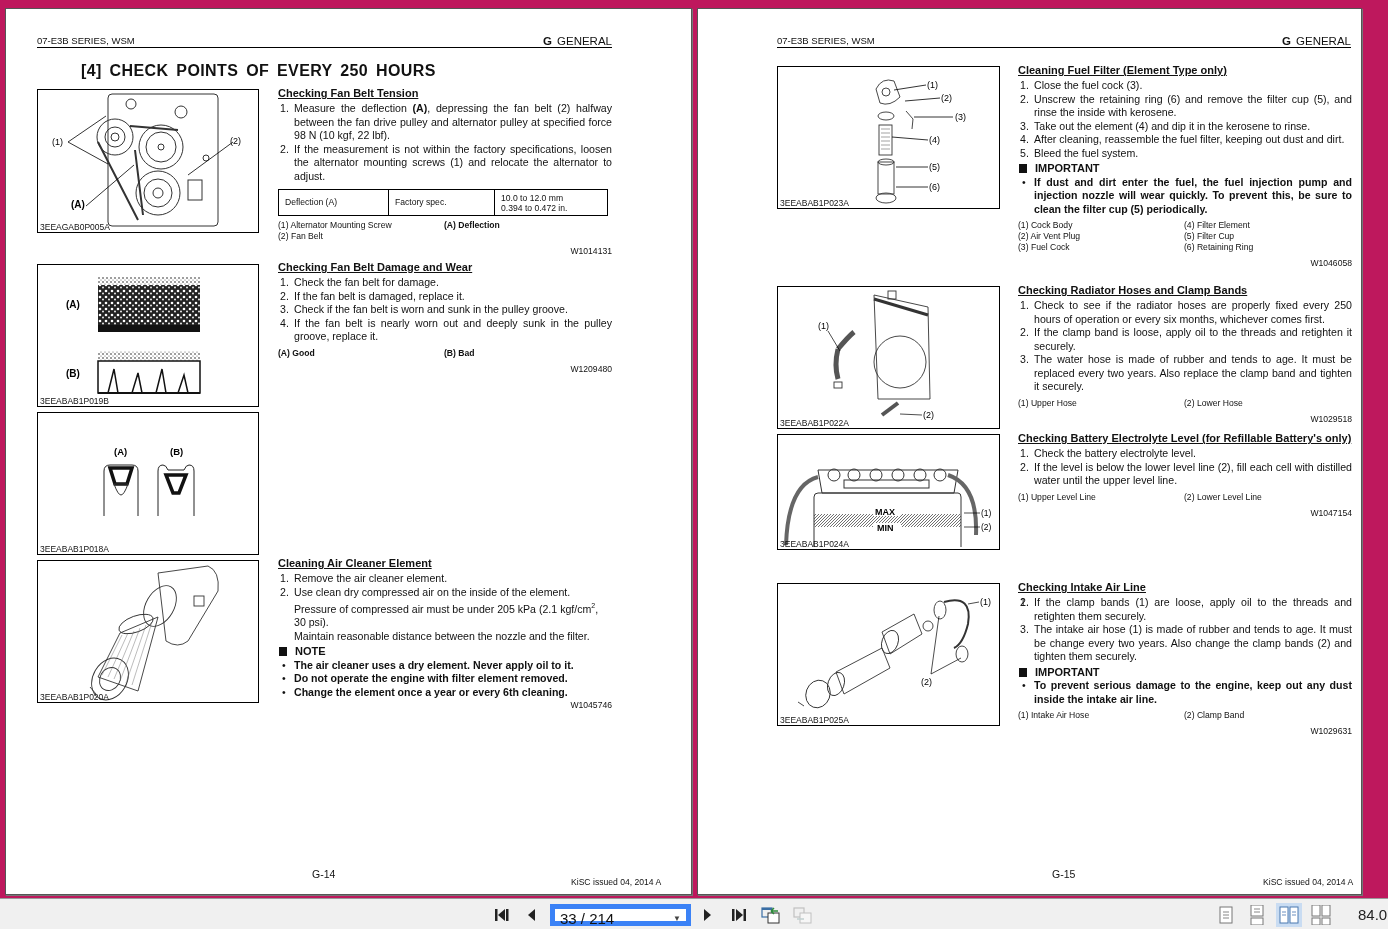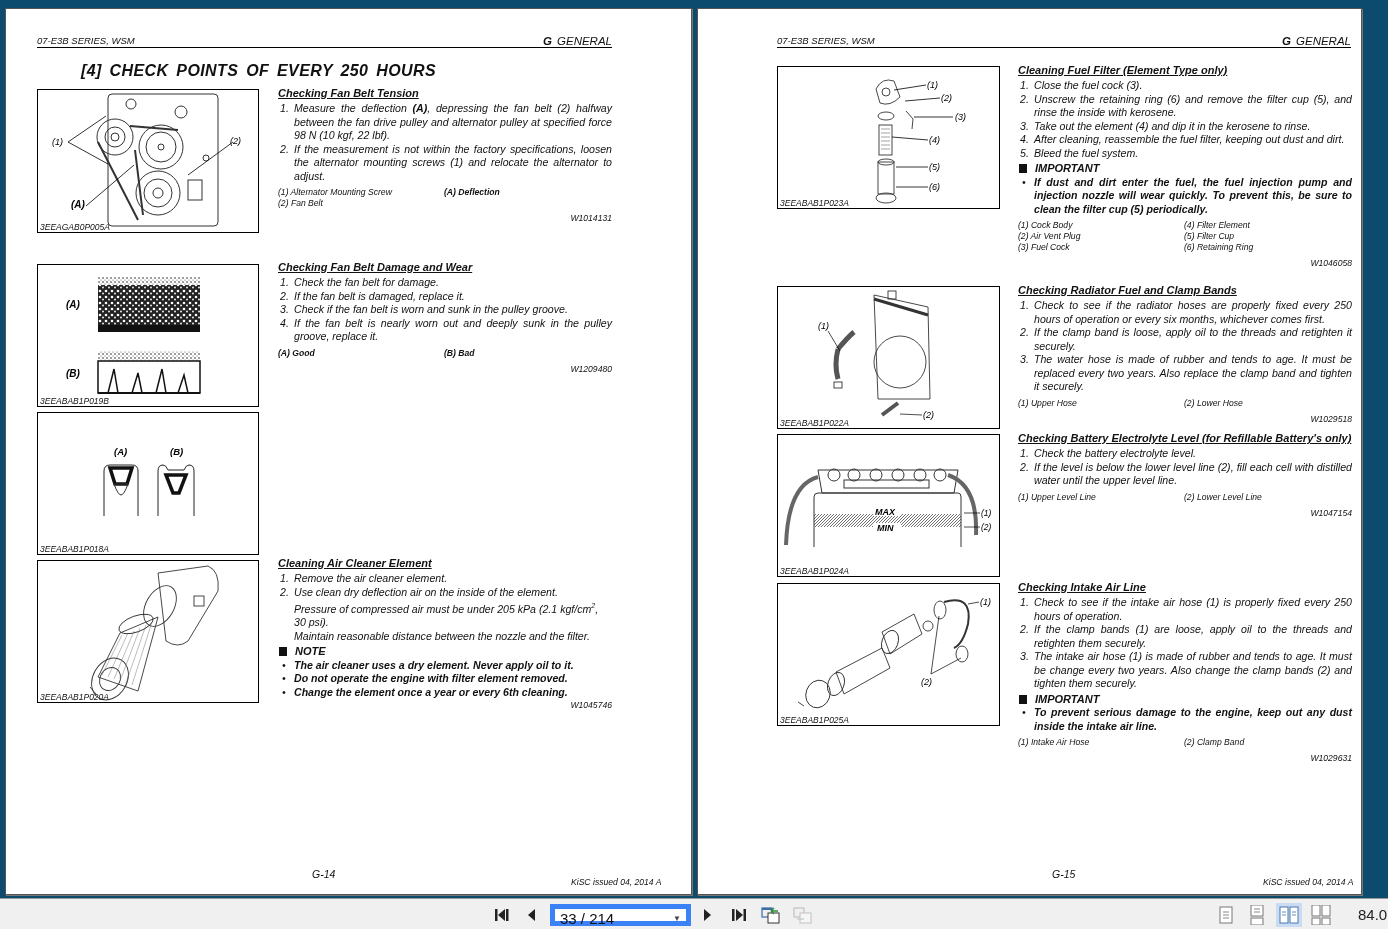--- a/index.html
+++ b/index.html
@@ -1,17 +1,17 @@
 <!DOCTYPE html>
 <html><head>
 <meta charset="utf-8">
 <style>
 *{box-sizing:border-box;margin:0;padding:0;}
 html,body{width:1388px;height:929px;overflow:hidden;background:#ababab;font-family:"Liberation Sans",sans-serif;color:#111;}
-#viewer{position:absolute;left:0;top:0;width:1388px;height:898px;background:#0c4a6e;font-style:italic;}
+#viewer{position:absolute;left:0;top:0;width:1388px;height:898px;background:#be185d;}
 .page{position:absolute;top:8px;width:687px;height:887px;background:#fff;border:1px solid #555;box-shadow:1px 1px 0 #777;}
 #page-left{left:5px;}
 #page-right{left:697px;width:665px;}
 .hdr{position:absolute;top:26px;height:13px;border-bottom:1.3px solid #000;font-size:10px;}
 .hdr .l{position:absolute;left:0;bottom:1px;font-size:9.5px;}
 .hdr .r{position:absolute;right:0;bottom:0;font-size:11.5px;}
 .hdr .r b{font-weight:bold;margin-right:5px;}
 .h1{position:absolute;font-size:16px;font-weight:bold;letter-spacing:0.4px;word-spacing:3px;padding-left:44px;}
 .fig{position:absolute;border:1px solid #000;background:#fff;overflow:hidden;}
 .fig .code{position:absolute;left:2px;bottom:0px;font-size:8.5px;}
@@ -86,20 +86,29 @@
       </svg>
       <span class="code">3EEAGAB0P005A</span>
     </div>
 
     <div class="sec" style="left:272px;top:78px;width:334px;">
       <h3>Checking Fan Belt Tension</h3>
       <ol>
         <li><span class="n">1.</span><span>Measure the deflection </span><b>(A)</b><span>, depressing the fan belt (2) halfway between the fan drive pulley and alternator pulley at specified force 98 N (10 kgf, 22 lbf).</span></li>
         <li><span class="n">2.</span><span>If the measurement is not within the factory specifications, loosen the alternator mounting screws (1) and relocate the alternator to adjust.</span></li>
       </ol>
+      <table class="spec" style="width:330px;">
+        <tbody>
+            <tr>
+          <td style="width:110px;">Deflection (A)</td>
+          <td style="width:106px;">Factory spec.</td>
+          <td style="line-height:10px;"><span>10.0 to 12.0 mm</span><br><span>0.394 to 0.472 in.</span></td>
+        </tr>
+      </tbody>
+        </table>
       <div class="legend">
         <span>(1)  Alternator Mounting Screw</span>
           <span style="font-weight:bold">(A) Deflection</span>
         <span>(2)  Fan Belt</span>
           <span></span>
       </div>
       <div class="wcode" style="margin-top:3px;">W1014131</div>
     </div>
 
     <div class="fig" style="left:31px;top:255px;width:222px;height:143px;">
@@ -178,21 +187,21 @@
             <line x1="114" y1="61" x2="94" y2="124"></line>
         </g>
       </svg>
       <span class="code">3EEABAB1P020A</span>
     </div>
 
     <div class="sec" style="left:272px;top:548px;width:334px;">
       <h3>Cleaning Air Cleaner Element</h3>
       <ol>
         <li><span class="n">1.</span><span>Remove the air cleaner element.</span></li>
-        <li style="text-align:left;"><span class="n">2.</span><span>Use clean dry deflection air on the inside of the element.</span><br><span>Pressure of compressed air must be under 205 kPa (2.1 kgf/cm</span><sup>2</sup><span>, 30 psi).</span><br><span>Maintain reasonable distance between the nozzle and the filter.</span></li>
+        <li style="text-align:left;"><span class="n">2.</span><span>Use clean dry compressed air on the inside of the element.</span><br><span>Pressure of compressed air must be under 205 kPa (2.1 kgf/cm</span><sup>2</sup><span>, 30 psi).</span><br><span>Maintain reasonable distance between the nozzle and the filter.</span></li>
       </ol>
       <div class="note">
         <div class="title"><span class="sq"></span><span>NOTE</span></div>
         <ul>
           <li><span class="b">•</span><span>The air cleaner uses a dry element.  Never apply oil to it.</span></li>
           <li><span class="b">•</span><span>Do not operate the engine with filter element removed.</span></li>
           <li><span class="b">•</span><span>Change the element once a year or every 6th cleaning.</span></li>
         </ul>
       </div>
       <div class="wcode" style="margin-top:0;">W1045746</div>
@@ -290,34 +299,34 @@
           <line x1="50" y1="44" x2="62" y2="64"></line>
           <line x1="122" y1="127" x2="144" y2="128"></line>
         </g>
         <text x="40" y="42" font-size="9" font-family="Liberation Sans, sans-serif">(1)</text>
         <text x="145" y="131" font-size="9" font-family="Liberation Sans, sans-serif">(2)</text>
       </svg>
       <span class="code">3EEABAB1P022A</span>
     </div>
 
     <div class="sec" style="left:320px;top:275px;width:334px;">
-      <h3>Checking Radiator Fuel and Clamp Bands</h3>
+      <h3>Checking Radiator Hoses and Clamp Bands</h3>
       <ol>
         <li><span class="n">1.</span><span>Check to see if the radiator hoses are properly fixed every 250 hours of operation or every six months, whichever comes first.</span></li>
         <li><span class="n">2.</span><span>If the clamp band is loose, apply oil to the threads and retighten it securely.</span></li>
         <li><span class="n">3.</span><span>The water hose is made of rubber and tends to age.  It must be replaced every two years.  Also replace the clamp band and tighten it securely.</span></li>
       </ol>
       <div class="legend">
         <span>(1)  Upper Hose</span>
           <span>(2)  Lower Hose</span>
       </div>
       <div class="wcode">W1029518</div>
     </div>
 
-    <div class="fig" style="left:79px;top:425px;width:223px;height:143px;">
+    <div class="fig" style="left:79px;top:425px;width:223px;height:116px;">
       <svg width="223" height="143">
         <defs>
           <pattern id="hatch" width="3" height="3" patternUnits="userSpaceOnUse">
               <path d="M0 3 L3 0" stroke="#333" stroke-width="0.7"></path>
             </pattern>
         </defs>
         <g fill="none" stroke="#333" stroke-width="1">
           <path d="M36 62 L36 112 M183 62 L183 112"></path>
           <path d="M36 62 Q36 58 40 58 L180 58 Q183 58 183 62"></path>
           <path d="M40 35 L180 35 L176 58 L44 58 Z"></path>
@@ -380,21 +389,21 @@
         </g>
         <text x="202" y="21" font-size="9" font-family="Liberation Sans, sans-serif">(1)</text>
         <text x="143" y="101" font-size="9" font-family="Liberation Sans, sans-serif">(2)</text>
       </svg>
       <span class="code">3EEABAB1P025A</span>
     </div>
 
     <div class="sec" style="left:320px;top:572px;width:334px;">
       <h3>Checking Intake Air Line</h3>
       <ol>
-        <li><span class="n">1.</span><span>Check to see if the intake air hose (1) is properly fixed every 250 hours of operation.</span></li>
+        <li><span class="n">1.</span></li>
         <li><span class="n">2.</span><span>If the clamp bands (1) are loose, apply oil to the threads and retighten them securely.</span></li>
         <li><span class="n">3.</span><span>The intake air hose (1) is made of rubber and tends to age.  It must be change every two years.  Also change the clamp bands (2) and tighten them securely.</span></li>
       </ol>
       <div class="note">
         <div class="title"><span class="sq"></span><span>IMPORTANT</span></div>
         <ul>
             <li><span class="b">•</span><span>To prevent serious damage to the engine, keep out any dust inside the intake air line.</span></li>
           </ul>
       </div>
       <div class="legend">

